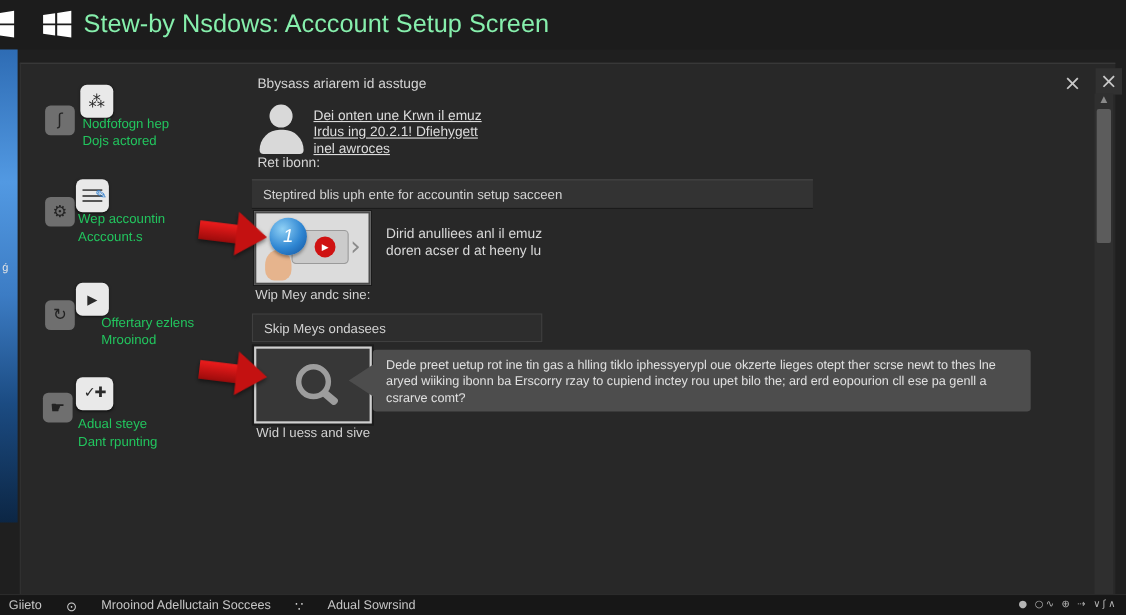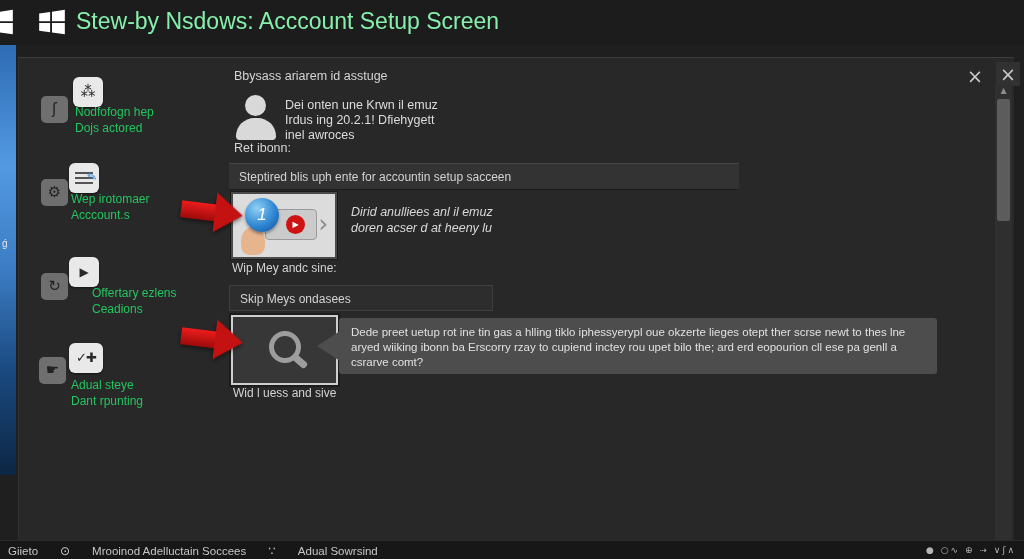--- a/index.html
+++ b/index.html
@@ -36,21 +36,21 @@
   .side-label{font-size:12px;line-height:16px;color:#22c55e;white-space:nowrap;}
   .doc-lines{width:18px;height:12px;margin:9px auto 0;
      background:repeating-linear-gradient(#555 0 2px,transparent 2px 5px);}
   .doc-pencil{position:absolute;right:2px;bottom:1px;color:#2f7fd0;font-size:12px;transform:rotate(-10deg);}
 
   
   .hdr{font-size:12.5px;color:#d4d4d4;}
   .avatar{width:44px;height:48px;}
   .avatar .head{position:absolute;left:11px;top:2px;width:21px;height:21px;border-radius:50%;background:#d9d9d9;}
   .avatar .body{position:absolute;left:2px;top:25px;width:40px;height:22px;border-radius:20px 20px 4px 4px;background:#d9d9d9;}
-  .ptext{font-size:12.5px;line-height:15px;color:#dcdcdc;white-space:pre-line;}
+  .ptext{font-size:12.5px;line-height:15px;color:#dcdcdc;white-space:pre-line;text-decoration:underline;}
   .stepbar{left:210px;top:105px;width:510px;height:27px;background:#333333;
            border-top:1px solid #464646;border-bottom:1px solid #1b1b1b;
            font-size:12px;line-height:27px;padding-left:10px;box-sizing:border-box;color:#d3d3d3;}
   .thumb1{width:102px;height:63px;background:#dcdcdc;border:2px solid #4a4a4a;box-shadow:0 0 0 1px #1a1a1a;}
   .hand{position:absolute;left:8px;bottom:2px;width:24px;height:28px;background:#e6b48d;
         border-radius:50% 50% 35% 35%;}
   .toggle{position:absolute;left:32px;top:15px;width:50px;height:29px;background:#cbcbcb;
           border:1px solid #9a9a9a;border-radius:4px;}
   .playdot{position:absolute;left:20px;top:5px;width:19px;height:19px;border-radius:50%;background:#cf1212;
            color:#fff;font-size:8px;line-height:19px;text-align:center;}
@@ -127,29 +127,29 @@
       <div>Nodfofogn hep</div>
       <div>Dojs actored</div>
     </div>
 
     <div class="abs side-ico-sm icon" style="left:22px;top:121px;">⚙</div>
     <div class="abs side-ico-lg" style="left:50px;top:105px;">
       <div class="doc-lines"></div>
       <div class="doc-pencil icon">✎</div>
     </div>
     <div class="abs side-label" style="left:52px;top:133px;">
-      <div>Wep irotomaer</div>
+      <div>Wep accountin</div>
       <div>Acccount.s</div>
     </div>
 
     <div class="abs side-ico-sm icon" style="left:22px;top:215px;">↻</div>
     <div class="abs side-ico-lg icon" style="left:50px;top:199px;font-size:12px;">▶</div>
     <div class="abs side-label" style="left:52px;top:227px;margin-left:21px;">
       <div>Offertary ezlens</div>
-      <div>Ceadions</div>
+      <div>Mrooinod</div>
     </div>
 
     <div class="abs side-ico-sm icon" style="left:20px;top:299px;">☛</div>
     <div class="abs side-ico-lg icon" style="left:50px;top:285px;width:34px;font-size:13px;letter-spacing:-1px;">✓✚</div>
     <div class="abs side-label" style="left:52px;top:319px;">
       <div>Adual steye</div>
       <div>Dant rpunting</div>
     </div>
 
     <div class="abs hdr" style="left:215px;top:11px;">Bbysass ariarem id asstuge</div>
@@ -167,21 +167,21 @@
 
     <div class="abs thumb1" style="left:212px;top:134px;">
       <div class="hand"></div>
       <div class="toggle">
         <div class="playdot icon">▶</div>
       </div>
       <div class="badge">1</div>
       <div class="chev icon">›</div>
     </div>
     <div class="abs cap" style="left:213px;top:203px;">Wip Mey andc sine:</div>
-    <div class="abs s1text" style="left:332px;top:146px;font-style:italic;">Dirid anulliees anl il emuz
+    <div class="abs s1text" style="left:332px;top:146px;">Dirid anulliees anl il emuz
 doren acser d at heeny lu</div>
 
     <div class="abs skipbar">Skip Meys ondasees</div>
 
     <div class="abs thumb2" style="left:212px;top:257px;">
       <div class="mag"></div>
     </div>
     <div class="abs cap" style="left:214px;top:328px;">Wid l uess and sive</div>
 
     <div class="abs tip-tri"></div>

